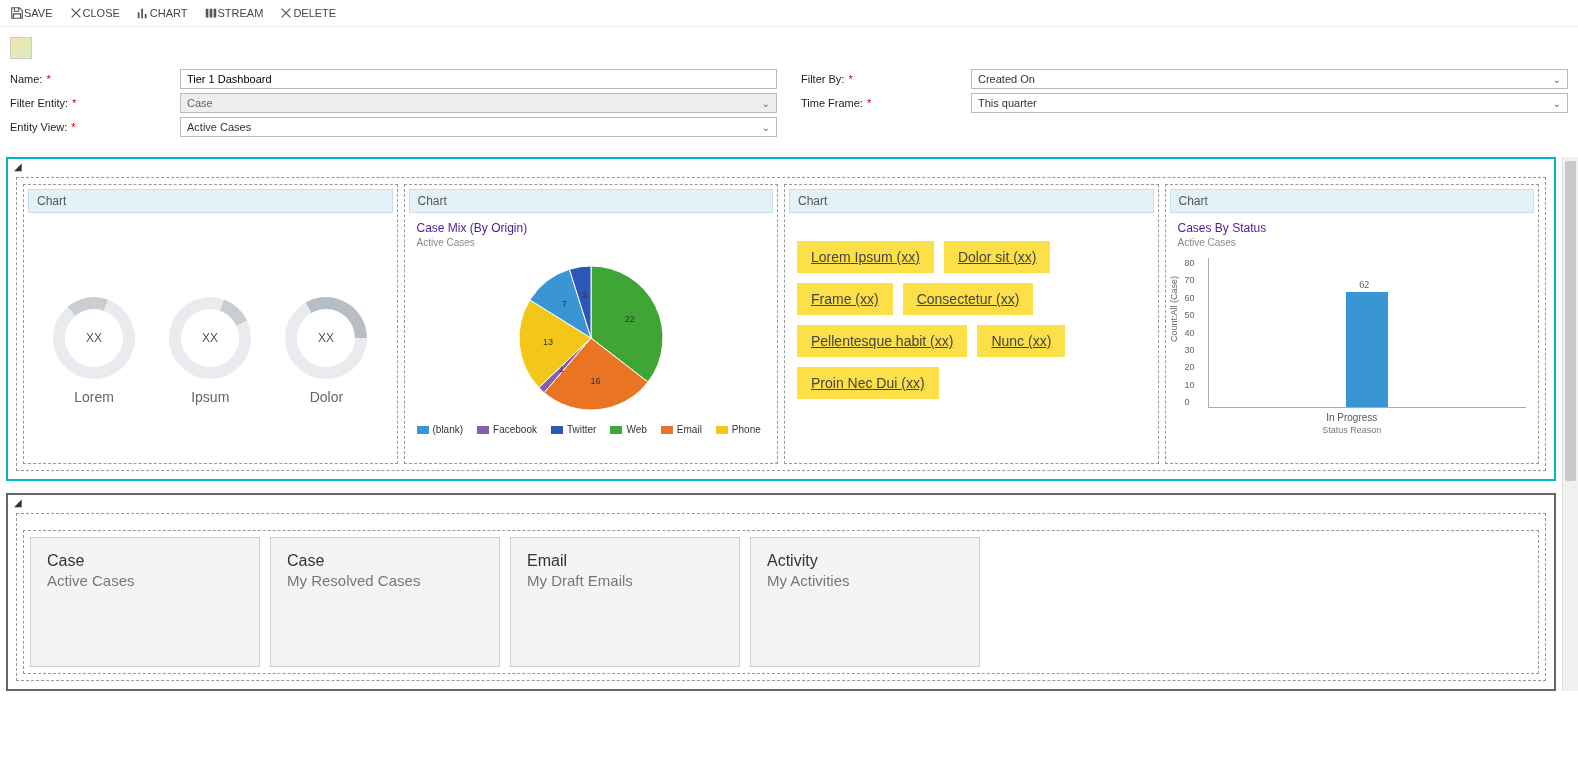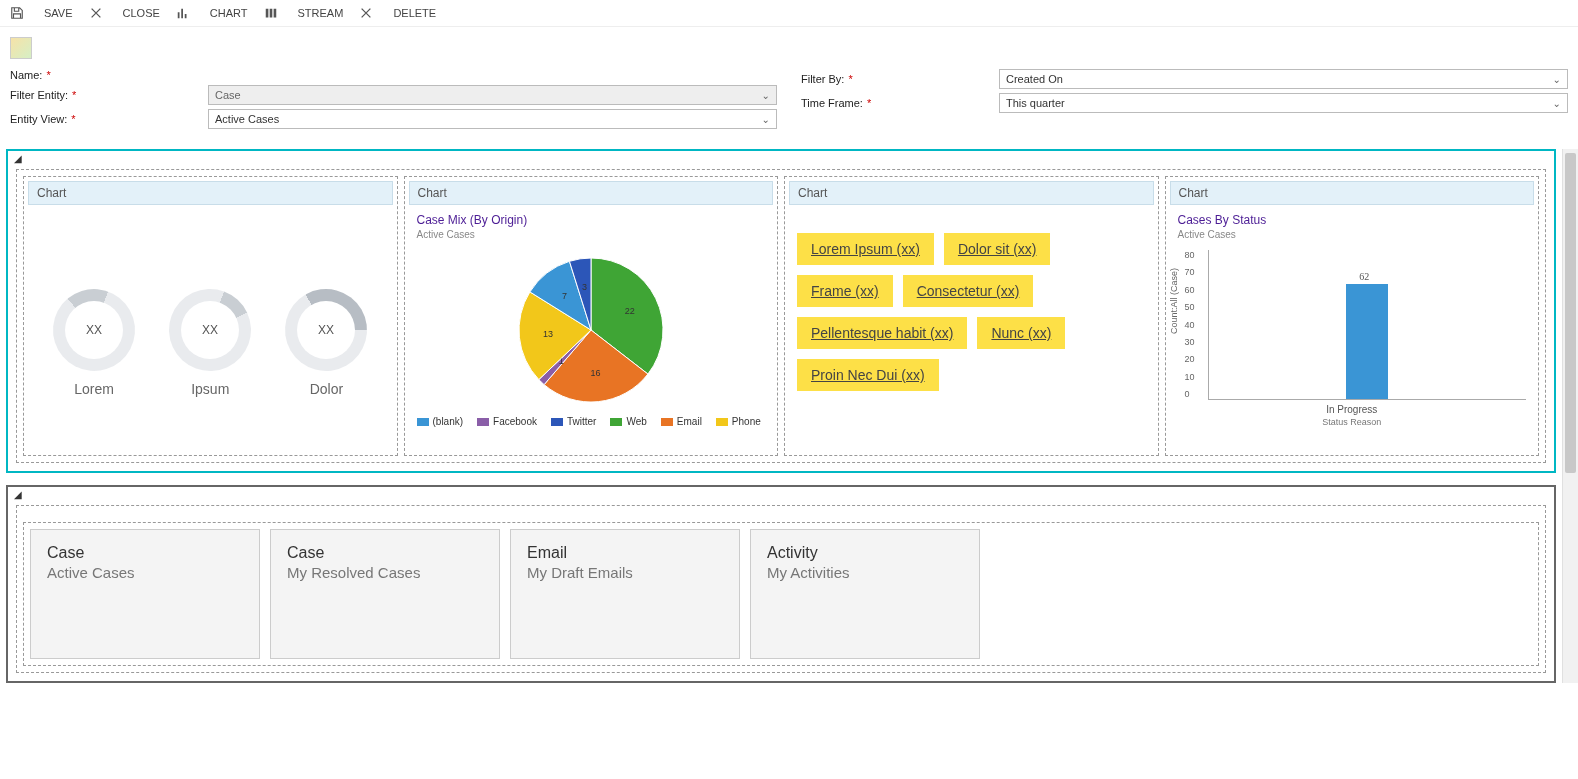--- a/index.html
+++ b/index.html
@@ -13,21 +13,21 @@
   .toolbar {
     display: flex;
     gap: 16px;
     padding: 6px 10px;
     border-bottom: 1px solid #eee;
     align-items: center;
   }
   .tb-btn {
     display: inline-flex;
     align-items: center;
-    gap: 20px;
+    gap: 0;
     font-size: 11px;
     color: #444;
     cursor: pointer;
     justify-content: flex-end;
   }
   .tb-btn svg { width: 14px; height: 14px; }
   .header {
     display: flex;
     gap: 10px;
     padding: 10px 10px 4px 10px;
@@ -61,21 +61,21 @@
   .form-input, .form-select {
     flex: 1;
     border: 1px solid #bbb;
     padding: 2px 6px;
     font-size: 11px;
     height: 20px;
     background: #fff;
   }
   .form-select.disabled { background: #eee; color: #666; }
   .form-select {
-    display: flex; justify-content: space-between; align-items: center; margin-left: 28px;
+    display: flex; justify-content: space-between; align-items: center;
   }
   .chev { font-size: 10px; color: #666; }
 
   .section-wrap {
     margin: 4px 6px 12px 6px;
     border: 2px solid #00b7c3;
     position: relative;
     padding: 8px;
   }
   .section-wrap.gray { border-color: #666; }
@@ -226,20 +226,21 @@
 </div>
 
 <div class="header">
   <div class="header-icon"></div>
 </div>
 
 <div class="form-area">
   <div class="form-col">
     <div class="form-row">
       <div class="form-label"><span>Name:</span><span class="req">*</span></div>
+      <input class="form-input" value="Tier 1 Dashboard" style="">
     </div>
     <div class="form-row">
       <div class="form-label"><span>Filter Entity:</span><span class="req">*</span></div>
       <div class="form-select disabled">
         <span>Case</span>
           <span class="chev">⌄</span>
       </div>
     </div>
     <div class="form-row">
       <div class="form-label"><span>Entity View:</span><span class="req">*</span></div>

